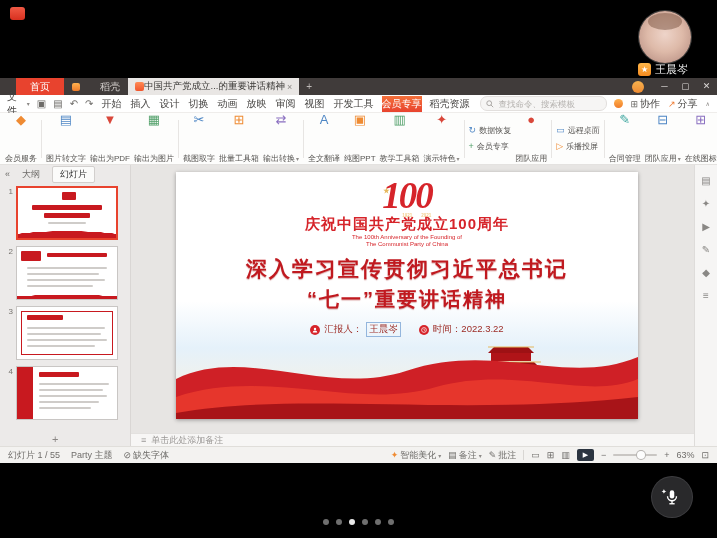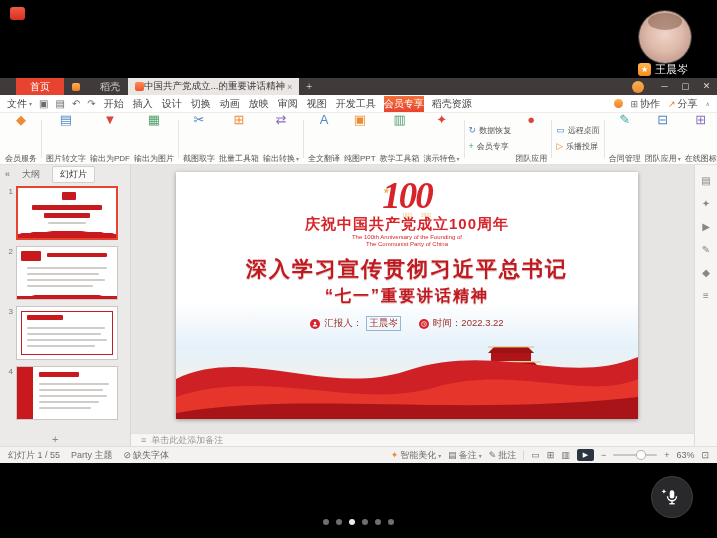--- a/index.html
+++ b/index.html
@@ -97,21 +97,21 @@
   .slide-top{position:relative;text-align:center;padding-top:5px;}
   .logo{font-family:"Liberation Serif",serif;font-weight:bold;font-style:italic;font-size:37px;line-height:37px;
         color:#d6242a;letter-spacing:-2px;position:relative;display:inline-block;}
   .yl,.yr{position:absolute;font-size:4.5px;color:#f3cf8e;font-style:normal;letter-spacing:0;font-family:"Liberation Sans",sans-serif;}
   .yl{left:20px;top:20px;} .yr{left:39px;top:20px;}
   .lstar{position:absolute;top:-4px;left:1px;color:#e6b85c;font-size:7px;font-style:normal;}
   .banner{font-size:15px;font-weight:bold;color:#d6242a;letter-spacing:1px;margin-top:1px;}
   .ben{font-size:6px;color:#d6242a;line-height:7px;}
   .title1{margin-top:7px;font-size:21px;font-weight:900;color:#c0191f;letter-spacing:2px;
           text-shadow:0 1px 1px rgba(150,10,10,.35);}
-  .title2{margin-top:3px;font-size:16px;font-weight:900;color:#c0191f;letter-spacing:2px;
+  .title2{margin-top:3px;font-size:20px;font-weight:900;color:#c0191f;letter-spacing:2px;
           text-shadow:0 1px 1px rgba(150,10,10,.35);}
   .pres{margin-top:9px;display:flex;justify-content:center;gap:18px;font-size:9.5px;color:#9c2a24;align-items:center;}
   .pres-item{display:flex;align-items:center;gap:4px;}
   .pic{width:10px;height:10px;border-radius:50%;background:#d6242a;display:inline-flex;
        align-items:center;justify-content:center;}
   .nbox{border:1px solid #94b6dd;padding:0 2px;}
   
   .statusbar{height:16px;background:#f3f2f0;border-top:1px solid #e0deda;display:flex;align-items:center;
              font-size:9px;color:#6f6d6a;padding:0 8px;gap:11px;flex:0 0 auto;white-space:nowrap;}
   .sb-right{margin-left:auto;display:flex;align-items:center;gap:7px;}
@@ -171,20 +171,27 @@
       <span class="mtab">插入</span>
       <span class="mtab">设计</span>
       <span class="mtab">切换</span>
       <span class="mtab">动画</span>
       <span class="mtab">放映</span>
       <span class="mtab">审阅</span>
       <span class="mtab">视图</span>
       <span class="mtab">开发工具</span>
       <span class="mtab active">会员专享</span>
       <span class="mtab">稻壳资源</span>
+      <span class="msearch">
+        <svg width="8" height="8" viewBox="0 0 10 10">
+          <circle cx="4" cy="4" r="3" fill="none" stroke="#a7a4a1" stroke-width="1.2"></circle>
+          <line x1="6.3" y1="6.3" x2="9" y2="9" stroke="#a7a4a1" stroke-width="1.2"></line>
+        </svg>
+        <input type="text" placeholder="查找命令、搜索模板" style="">
+      </span>
       <span class="mright">
         <span class="promo"></span>
         <span class="sb-item">
           <span class="collab-ic">⊞</span>
           <span>协作</span>
         </span>
         <span class="sb-item">
           <span class="share-ic">↗</span>
           <span>分享</span>
         </span>

